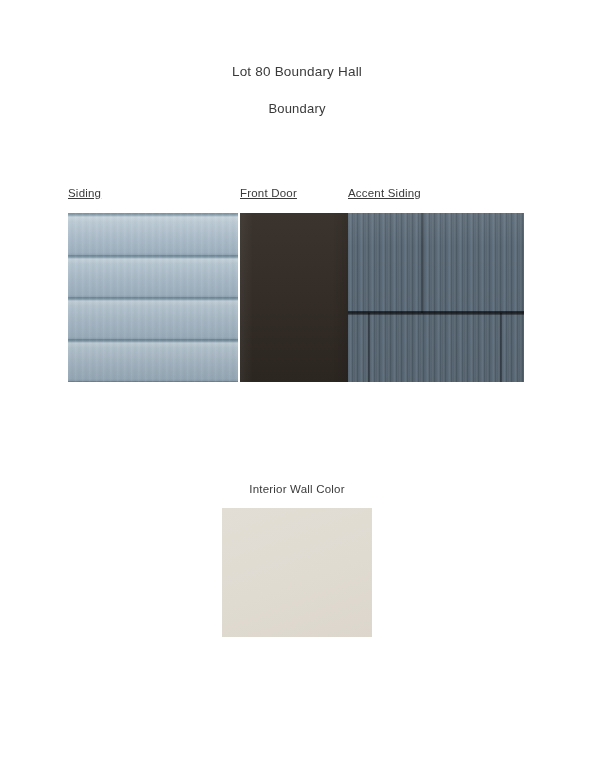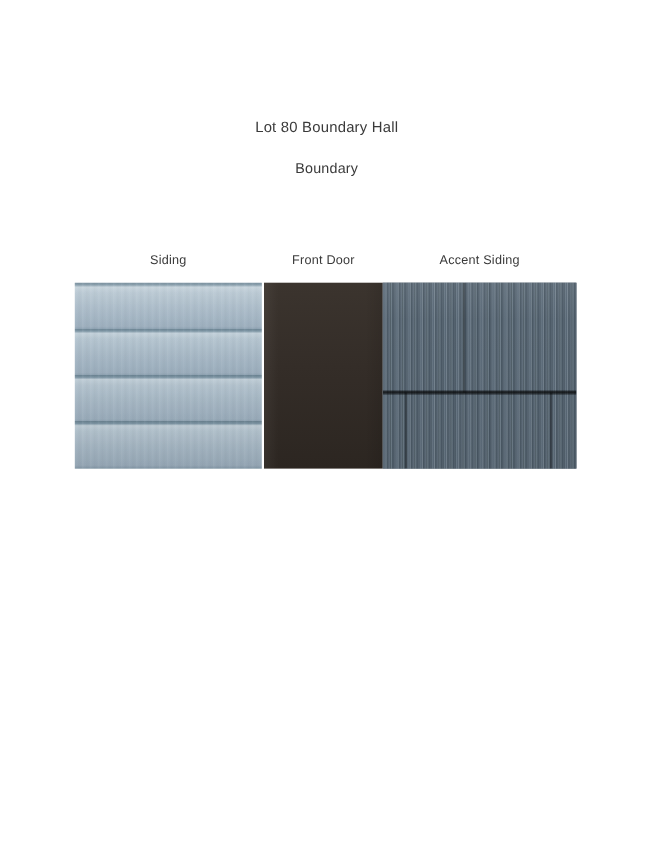--- a/index.html
+++ b/index.html
@@ -13,21 +13,20 @@
     height: 768px;
     position: relative;
     font-family: "Liberation Sans", "DejaVu Sans", sans-serif;
     overflow: hidden;
   }
 
   .sheet {
     position: absolute;
     inset: 0;
     background: #ffffff;
-    margin-top: 44px;
   }
 
   
   .heading {
     position: absolute;
     top: 62px;
     left: 0;
     width: 594px;
     text-align: center;
   }
@@ -59,24 +58,25 @@
   }
   .swatch-col {
     position: absolute;
     top: 0;
   }
   .swatch-label {
     font-size: 11.5px;
     font-weight: 400;
     color: #3a3a3a;
     letter-spacing: 0.2px;
-    text-align: center;
+    text-align: left;
     line-height: 14px;
     height: 20px;
     white-space: nowrap;
+    text-decoration: underline;
   }
   .swatch-img {
     position: relative;
     overflow: hidden;
     height: 169px;
     margin-top: 7px;
   }
 
   .col-siding      { left: 0px;   width: 170px; }
   .col-front-door  { left: 172px; width: 108px; }
@@ -228,14 +228,18 @@
       <div class="swatch-img tex-accent">
         <div class="accent-seam seam-a"></div>
         <div class="accent-course-line"></div>
         <div class="accent-seam seam-b"></div>
         <div class="accent-seam seam-c"></div>
       </div>
     </div>
 
   </div>
 
+  <div class="interior-block">
+    <div class="interior-label">Interior Wall Color</div>
+    <div class="interior-swatch"></div>
+  </div>
 
 </div>
 
 </body></html>

